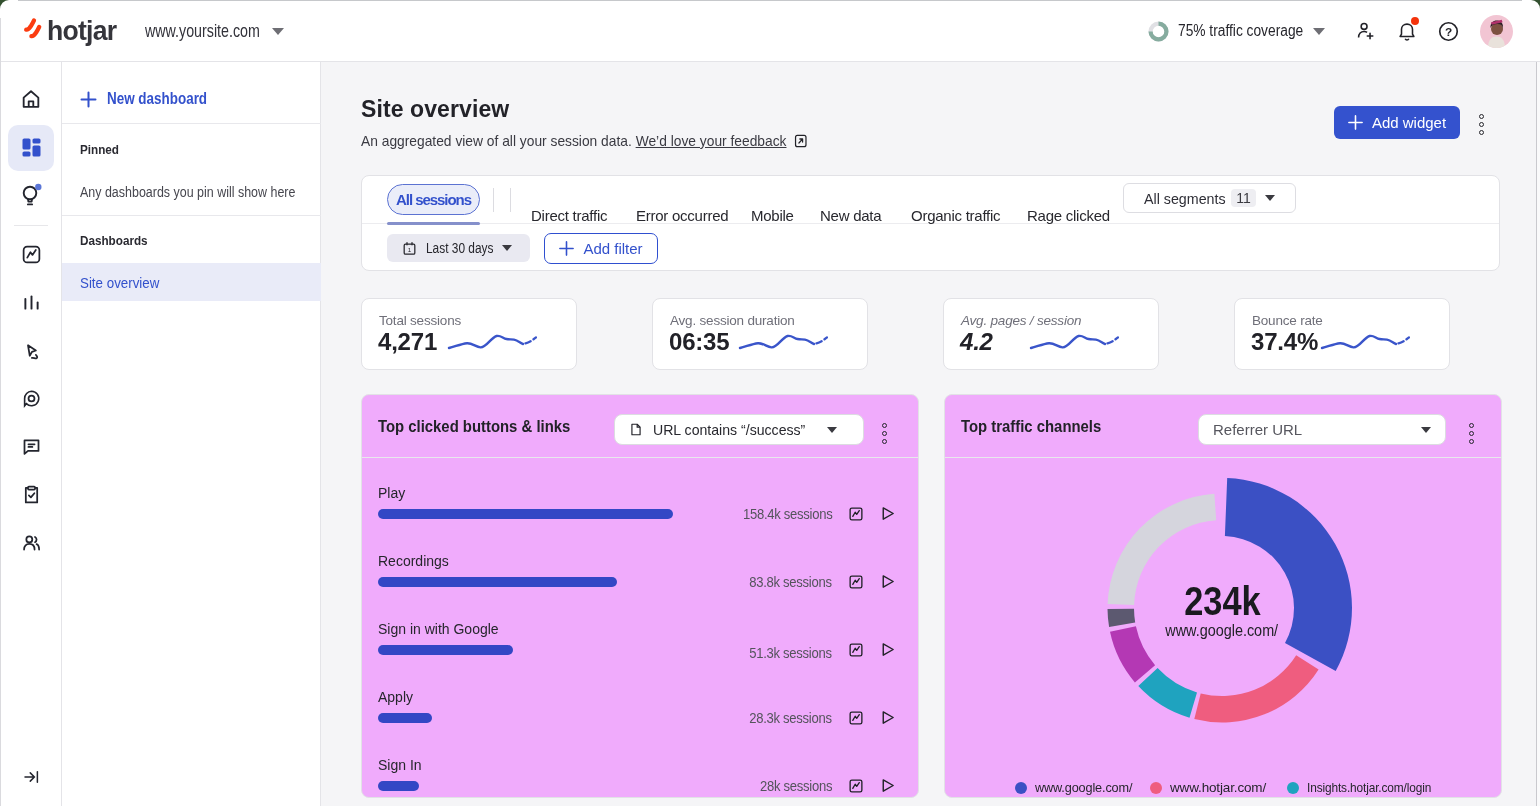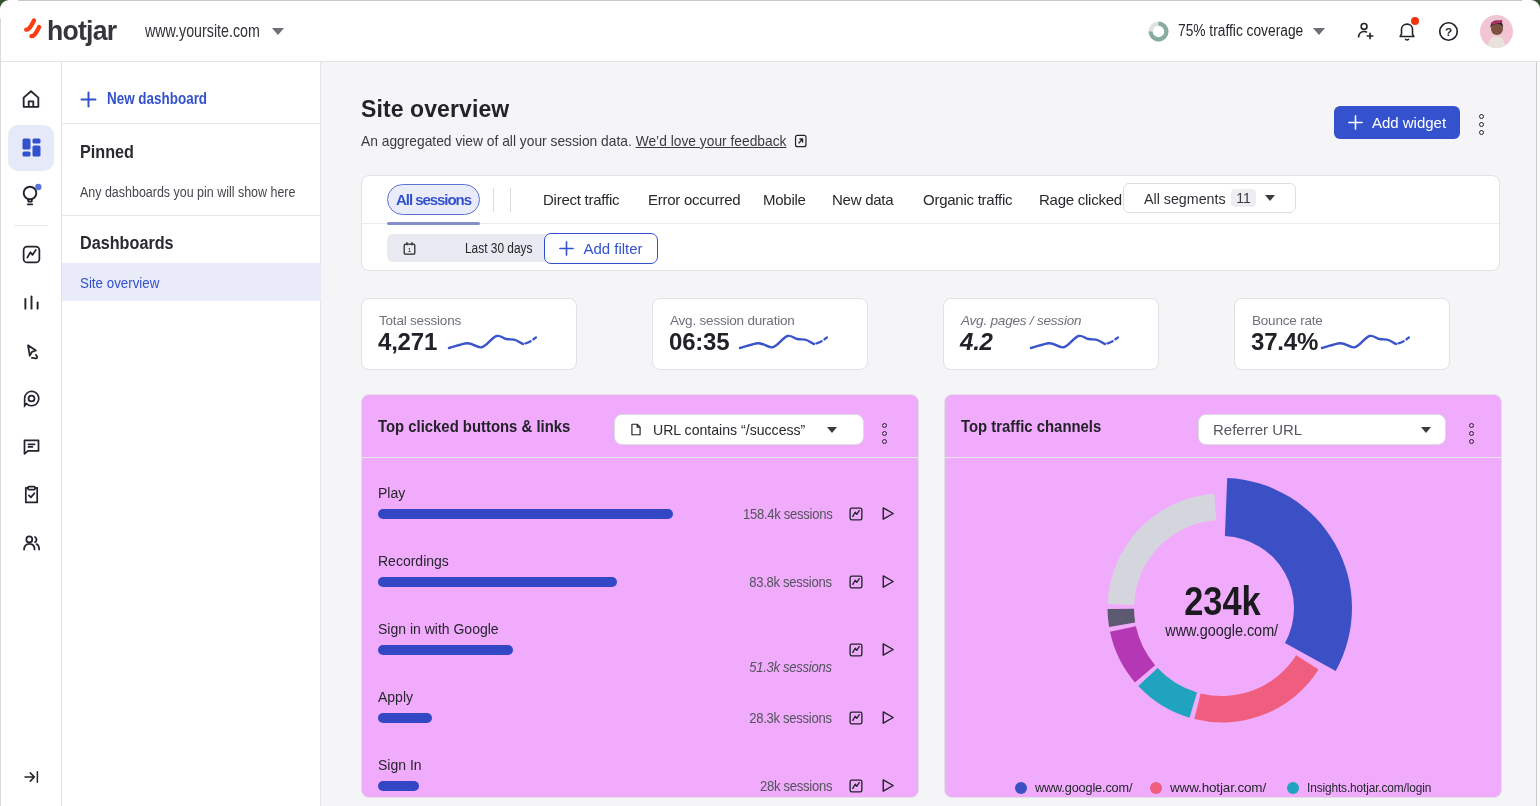--- a/index.html
+++ b/index.html
@@ -24,21 +24,21 @@
   background:#fff; border-right:1px solid #E4E4E8; z-index:4; }
 .ric { position:absolute; left:0; width:62px; display:flex; justify-content:center; }
 #railsel { position:absolute; left:8px; top:63px; width:46px; height:46px; border-radius:10px; background:#E6E9F7; }
 
 
 #panel { position:absolute; left:62px; top:62px; width:259px; height:744px;
   background:#fff; border-right:1px solid #E4E4E8; z-index:3; }
 .pdiv { position:absolute; left:0; width:259px; height:1px; background:#E8E8EC; }
 #newdash { position:absolute; left:18px; top:28px; display:flex; align-items:center; color:#3351CC; font-size:15px; font-weight:700; }
 #newdash svg { margin-right:10px; }
-.phead { position:absolute; left:18px; font-size:18px; font-weight:700; color:#2A2A31; }
+.phead { position:absolute; left:18px; font-size:13px; font-weight:700; color:#2A2A31; }
 .ptext { position:absolute; left:18px; white-space:nowrap; font-size:14px; color:#46464E; }
 #selrow { position:absolute; left:0; top:201px; width:259px; height:38px; background:#E9EBF8;
   display:flex; align-items:center; padding-left:18px; color:#3351CC; font-size:15px; font-weight:500;}
 
 
 #main { position:absolute; left:321px; top:62px; width:1219px; height:744px; background:#F5F5F7; }
 #h1 { position:absolute; left:40px; top:34px; font-size:23px; font-weight:700; color:#222228; letter-spacing:0.1px;}
 #sub { position:absolute; left:40px; top:70px; font-size:15px; color:#3A3A42; display:flex; align-items:center; transform:scaleX(0.92); transform-origin:0 50%;}
 #sub a { color:#3A3A42; text-decoration:underline; }
 #addw { position:absolute; left:1013px; top:44px; width:126px; height:33px; background:#3452CE; border-radius:6px;
@@ -47,27 +47,27 @@
 .kebab { display:flex; flex-direction:column; align-items:center; }
 .kebab span { width:5px; height:5px; border:1.4px solid #26262C; border-radius:50%; margin:1.4px 0; }
 
 
 #fcard { position:absolute; left:40px; top:113px; width:1139px; height:96px; background:#fff;
   border:1px solid #E2E2E6; border-radius:8px; }
 #pill { position:absolute; left:25px; top:8px; height:31px; padding:0 8px; letter-spacing:-1.05px; display:flex; align-items:center;
   background:#EAEDF9; border:1.5px solid #5B72D2; border-radius:16px; color:#3351CC; font-size:15px; font-weight:700; }
 #pillbar { position:absolute; left:25px; top:46px; width:93px; height:3px; background:#8590CB; border-radius:2px;}
 .vdiv { position:absolute; top:12px; width:1px; height:24px; background:#DCDCE1; }
-.tab { position:absolute; top:0; height:47px; display:flex; align-items:center; font-size:15px; letter-spacing:-0.25px; color:#28282E;margin-left:12px; }
+.tab { position:absolute; top:16px; height:47px; display:flex; align-items:center; font-size:15px; letter-spacing:-0.25px; color:#28282E; }
 #segs { position:absolute; left:761px; top:7px; height:30px; padding:0 20px; display:flex; align-items:center;
   background:#fff; border:1px solid #DDDDE2; border-radius:6px; font-size:15px; color:#2E2E36; }
 #segs .badge { background:#EEEEF2; border-radius:4px; padding:1px 5px; font-size:14px; margin-left:6px; color:#3A3A40;}
 #segs .car { margin-left:9px; }
 #last30 { position:absolute; left:25px; top:58px; height:28px; background:#E9E9F1; border-radius:6px;
-  display:flex; align-items:center; padding:0 18px 0 15px; font-size:14px; color:#26262C;gap:39px; }
+  display:flex; align-items:center; padding:0 18px 0 15px; font-size:14px; color:#26262C; }
 #last30 svg.cal { margin-right:9px; }
 #last30 .car { margin-left:10px; }
 #addfilter { position:absolute; left:182px; top:57px; width:114px; height:31px; border:1.5px solid #2F4FD0; border-radius:7px;
   background:#fff; display:flex; align-items:center; justify-content:center; color:#3351CC; font-size:15px; font-weight:500;}
 #addfilter svg { margin-right:9px; }
 
 
 .stat { position:absolute; top:236px; width:216px; height:72px; background:#fff; border:1px solid #E2E2E6; border-radius:8px; }
 .stat .lab { position:absolute; left:17px; top:14px; font-size:13.5px; letter-spacing:-0.2px; color:#6F6F79; }
 .stat .val { position:absolute; left:16px; top:29px; font-size:24px; font-weight:700; color:#222228; letter-spacing:-0.2px;}
@@ -365,21 +365,21 @@
           <rect x="3.2" y="3.2" width="17.6" height="17.6" rx="2.6"></rect>
           <path d="M7.2 15.6 L10.8 9.4 L13.1 12.5 L16.9 6.9" stroke-linecap="round" stroke-linejoin="round"></path>
         </svg>
       <svg style="left:517px; top:178px;" width="17" height="17" viewBox="0 0 24 24" fill="none" stroke="#222228" stroke-width="2" stroke-linejoin="round">
           <path d="M6 4 L20 12 L6 20 Z"></path>
         </svg>
     </div>
     <div class="brow">
       <div class="blab" style="top:226px;">Sign in with Google</div>
       <div class="bbar" style="top:250px; width:135px;"></div>
-      <div class="bses" style="left:360px; top:264px;font-style:italic;"><span class="sxr" style="transform:scaleX(0.9);">51.3k sessions</span></div>
+      <div class="bses" style="left:360px; top:250px;"><span class="sxr" style="transform:scaleX(0.9);">51.3k sessions</span></div>
       <svg style="left:486px; top:247px;" width="16" height="16" viewBox="0 0 24 24" fill="none" stroke="#222228" stroke-width="2">
           <rect x="3.2" y="3.2" width="17.6" height="17.6" rx="2.6"></rect>
           <path d="M7.2 15.6 L10.8 9.4 L13.1 12.5 L16.9 6.9" stroke-linecap="round" stroke-linejoin="round"></path>
         </svg>
       <svg style="left:517px; top:246px;" width="17" height="17" viewBox="0 0 24 24" fill="none" stroke="#222228" stroke-width="2" stroke-linejoin="round">
           <path d="M6 4 L20 12 L6 20 Z"></path>
         </svg>
     </div>
     <div class="brow">
       <div class="blab" style="top:294px;">Apply</div>

